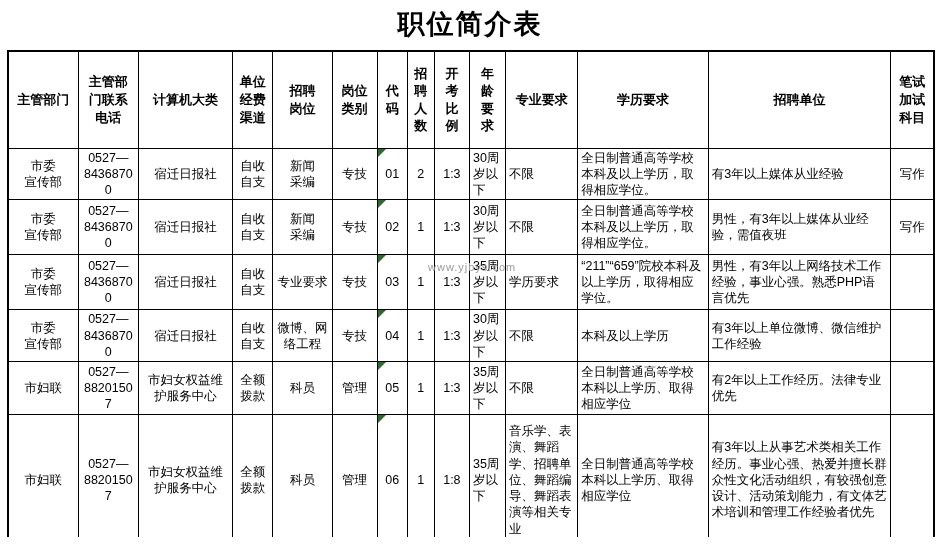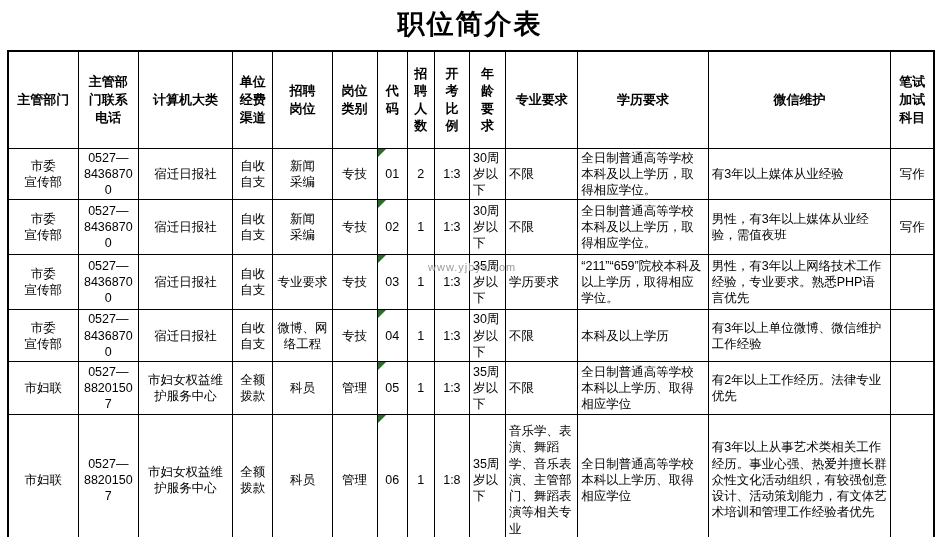--- a/index.html
+++ b/index.html
@@ -133,21 +133,21 @@
           <th>开
 考
 比
 例</th>
           <th>年
 龄
 要
 求</th>
           <th>专业要求</th>
           <th>学历要求</th>
-          <th>微信维护</th>
+          <th>招聘单位</th>
           <th>笔试
 加试
 科目</th>
         </tr>
       </thead>
     <tbody>
         <tr>
           <td>市委
 宣传部</td>
           <td>0527—
@@ -196,21 +196,21 @@
           <td>自收
 自支</td>
           <td>专业要求</td>
           <td>专技</td>
           <td><span class="flag"></span>03</td>
           <td>1</td>
           <td>1:3</td>
           <td>35周岁以下</td>
           <td>学历要求</td>
           <td>“211”“659”院校本科及以上学历，取得相应学位。</td>
-          <td>男性，有3年以上网络技术工作经验，专业要求。熟悉PHP语言优先</td>
+          <td>男性，有3年以上网络技术工作经验，事业心强。熟悉PHP语言优先</td>
           <td></td>
         </tr>
         <tr>
           <td>市委
 宣传部</td>
           <td>0527—
 84368700</td>
           <td>宿迁日报社</td>
           <td>自收
 自支</td>
@@ -249,21 +249,21 @@
 88201507</td>
           <td>市妇女权益维护服务中心</td>
           <td>全额
 拨款</td>
           <td>科员</td>
           <td>管理</td>
           <td><span class="flag"></span>06</td>
           <td>1</td>
           <td>1:8</td>
           <td>35周岁以下</td>
-          <td>音乐学、表演、舞蹈学、音乐表演、主管部门、舞蹈表演等相关专业</td>
+          <td>音乐学、表演、舞蹈学、招聘单位、舞蹈编导、舞蹈表演等相关专业</td>
           <td>全日制普通高等学校本科以上学历、取得相应学位</td>
           <td>有3年以上从事艺术类相关工作经历。事业心强、热爱并擅长群众性文化活动组织，有较强创意设计、活动策划能力，有文体艺术培训和管理工作经验者优先</td>
           <td></td>
         </tr>
       </tbody>
   </table>
 
   <div class="watermark">www.yjbys.com</div>
 </div>
 

